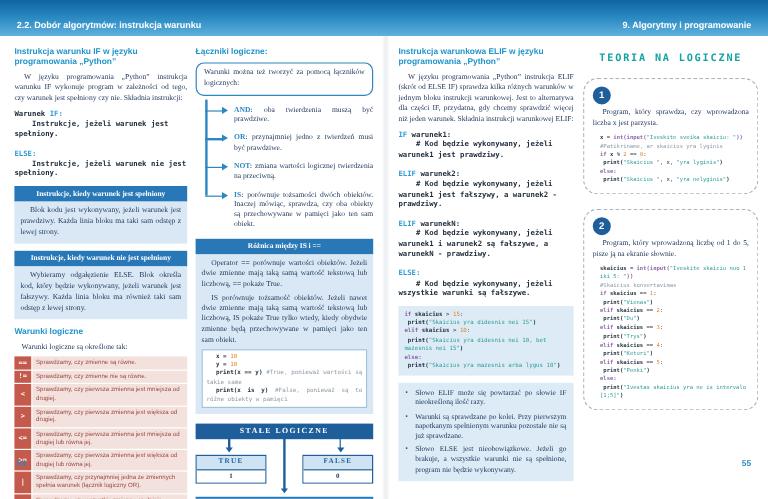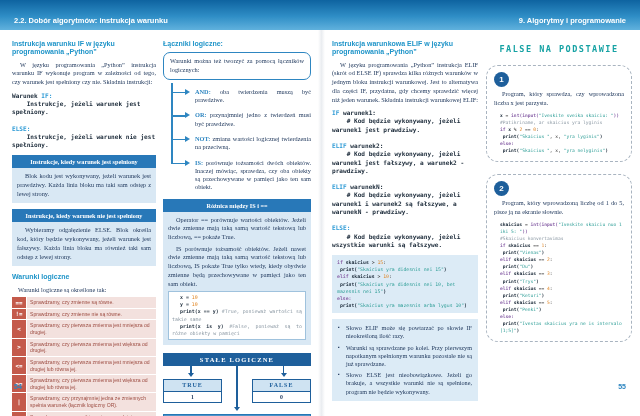--- a/index.html
+++ b/index.html
@@ -229,21 +229,21 @@
     </div>
     <div class="note" style="margin-bottom:0;">
       <span class="bullet">▪</span>
       <p>Słowo ELSE jest nieobowiązkowe. Jeżeli go brakuje, a wszystkie warunki nie są spełnione, program nie będzie wykonywany.</p>
     </div>
   </div>
 </div>
 
 <div class="col" id="col4">
   <div class="theory-title">
-    <div>FALSE NA PODSTAWIE</div>
+    <div>TEORIA NA LOGICZNE</div>
   </div>
   <div class="dashed-box">
     <div class="badge">1</div>
     <p class="ex-desc">Program, który sprawdza, czy wprowadzona liczba x jest parzysta.</p>
     <div class="ex-code"><div class="cl"><span class="fn">x</span><span> = </span><span class="kw">int(input(</span><span class="str">"Iveskite sveika skaiciu: "</span><span class="kw">))</span></div><div class="cl"><span class="cmt">#Patikriname, ar skaicius yra lyginis</span></div><div class="cl"><span class="kw">if </span><span class="fn">x</span><span> % </span><span class="num">2</span><span> == </span><span class="num">0</span><span>:</span></div><div class="cl"><span class="fn"> print(</span><span class="str">"Skaicius "</span><span>, x, </span><span class="str">"yra lyginis"</span><span class="fn">)</span></div><div class="cl"><span class="kw">else:</span></div><div class="cl"><span class="fn"> print(</span><span class="str">"Skaicius "</span><span>, x, </span><span class="str">"yra nelyginis"</span><span class="fn">)</span></div></div>
   </div>
   <div class="dashed-box">
     <div class="badge">2</div>
     <p class="ex-desc">Program, który wprowadzoną liczbę od 1 do 5, pisze ją na ekranie słownie.</p>
     <div class="ex-code"><div class="cl"><span class="fn">skaicius</span><span> = </span><span class="kw">int(input(</span><span class="str">"Iveskite skaiciu nuo 1 iki 5: "</span><span class="kw">))</span></div><div class="cl"><span class="cmt">#Skaicius konvertavimas</span></div><div class="cl"><span class="kw">if </span><span class="fn">skaicius</span><span> == </span><span class="num">1</span><span>:</span></div><div class="cl"><span class="fn"> print(</span><span class="str">"Vienas"</span><span class="fn">)</span></div><div class="cl"><span class="kw">elif </span><span class="fn">skaicius</span><span> == </span><span class="num">2</span><span>:</span></div><div class="cl"><span class="fn"> print(</span><span class="str">"Du"</span><span class="fn">)</span></div><div class="cl"><span class="kw">elif </span><span class="fn">skaicius</span><span> == </span><span class="num">3</span><span>:</span></div><div class="cl"><span class="fn"> print(</span><span class="str">"Trys"</span><span class="fn">)</span></div><div class="cl"><span class="kw">elif </span><span class="fn">skaicius</span><span> == </span><span class="num">4</span><span>:</span></div><div class="cl"><span class="fn"> print(</span><span class="str">"Keturi"</span><span class="fn">)</span></div><div class="cl"><span class="kw">elif </span><span class="fn">skaicius</span><span> == </span><span class="num">5</span><span>:</span></div><div class="cl"><span class="fn"> print(</span><span class="str">"Penki"</span><span class="fn">)</span></div><div class="cl"><span class="kw">else:</span></div><div class="cl"><span class="fn"> print(</span><span class="str">"Ivestas skaicius yra ne is intervalo [1;5]"</span><span class="fn">)</span></div></div>

